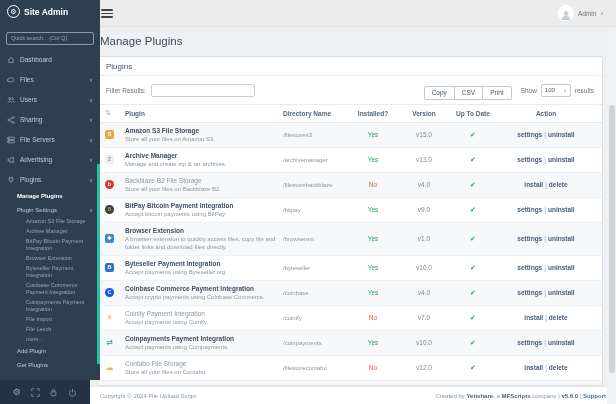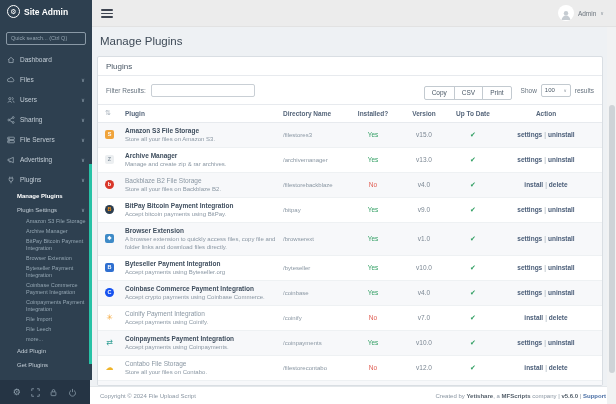--- a/index.html
+++ b/index.html
@@ -1,20 +1,20 @@
 <!DOCTYPE html>
 <html><head>
 <meta charset="utf-8">
 <style>
   * { margin:0; padding:0; box-sizing:border-box; }
   body { font-family:"Liberation Sans", sans-serif; background:#cfd4d9; }
   .app { position:relative; width:616px; height:404px; background:#eef1f4; overflow:hidden; }
 
   
-  .sidebar { position:absolute; left:0; top:0; width:92px; height:380px; background:#2e4050; color:#b6c2cc; overflow:hidden; z-index:5; }
+  .sidebar { position:absolute; left:0; top:0; width:100px; height:380px; background:#2e4050; color:#b6c2cc; overflow:hidden; z-index:5; }
   .accent-stripe { position:absolute; right:0; top:164px; width:3px; height:200px; background:#27c2a6; }
   .brand { display:flex; align-items:center; gap:4px; padding:5px 7px; height:23px; }
   .brand-logo { width:13px; height:13px; min-width:13px; border:1px solid #fff; border-radius:50%; color:#fff; font-size:7px; line-height:11px; text-align:center; }
   .brand-name { color:#fff; font-size:8.5px; font-weight:bold; white-space:nowrap; }
   .search-wrap { margin:3px 6px 5px; }
   .search-wrap input { width:100%; height:13px; background:transparent; border:1px solid #8a99a6; border-radius:2px; color:#d5dde3; font-size:5.5px; padding:0 4px; font-family:"Liberation Sans", sans-serif; }
   .search-wrap input::placeholder { color:#93a3b0; }
   .nav-item { display:flex; align-items:center; height:20px; padding:0 7px; font-size:6.5px; color:#c3cdd6; cursor:pointer; }
   .nav-item svg { width:8px; height:8px; min-width:8px; margin-right:5px; stroke:#aab8c3; fill:none; stroke-width:1; }
   .nav-chevron { margin-left:auto; font-size:5.5px; color:#93a3b0; }

